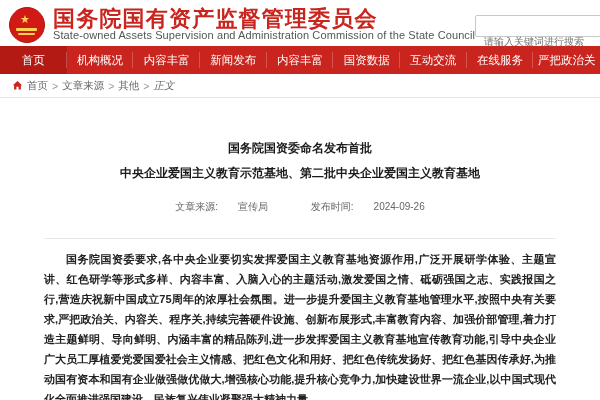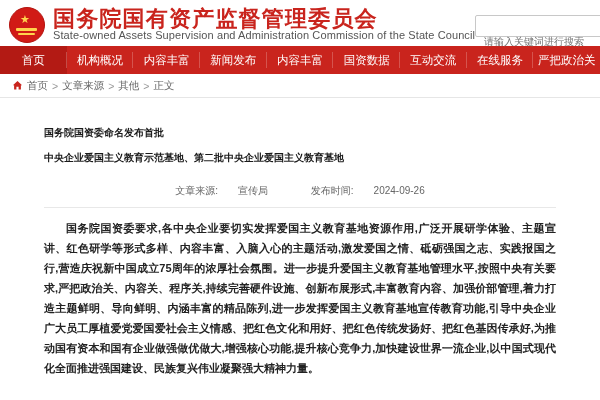--- a/index.html
+++ b/index.html
@@ -155,41 +155,41 @@
   }
   .breadcrumb .home-icon {
     width: 11px; height: 11px;
     margin-right: 4px;
     display: inline-block;
     position: relative;
   }
   .breadcrumb .home-icon svg { display: block; }
   .breadcrumb a { color: #666; text-decoration: none; cursor: pointer; }
   .breadcrumb .sep { margin: 0 4px; color: #999; }
-  .breadcrumb .current { color: #666; }
+  .breadcrumb .current { color: #666; font-style: italic; }
 
   
   .article {
     padding: 14px 44px 0 44px;
   }
   .article h1 {
-    margin: 8px 0 0 0;
-    font-size: 10px;
+    margin: 24px 0 0 0;
+    font-size: 12px;
     line-height: 25px;
-    text-align: left;
+    text-align: center;
     font-weight: bold;
     color: #1a1a1a;
     font-family: "Liberation Sans", sans-serif;
   }
   .article .meta {
     margin-top: 14px;
     text-align: center;
     font-size: 10px;
     color: #666;
-    padding-bottom: 9px;
+    padding-bottom: 24px;
     border-bottom: 1px solid #e8e8e8;
   }
   .article .meta span { margin: 0 10px; }
   .body-text {
     margin-top: 10px;
     font-size: 11px;
     line-height: 20px;
     color: #222;
     text-align: justify;
   }

